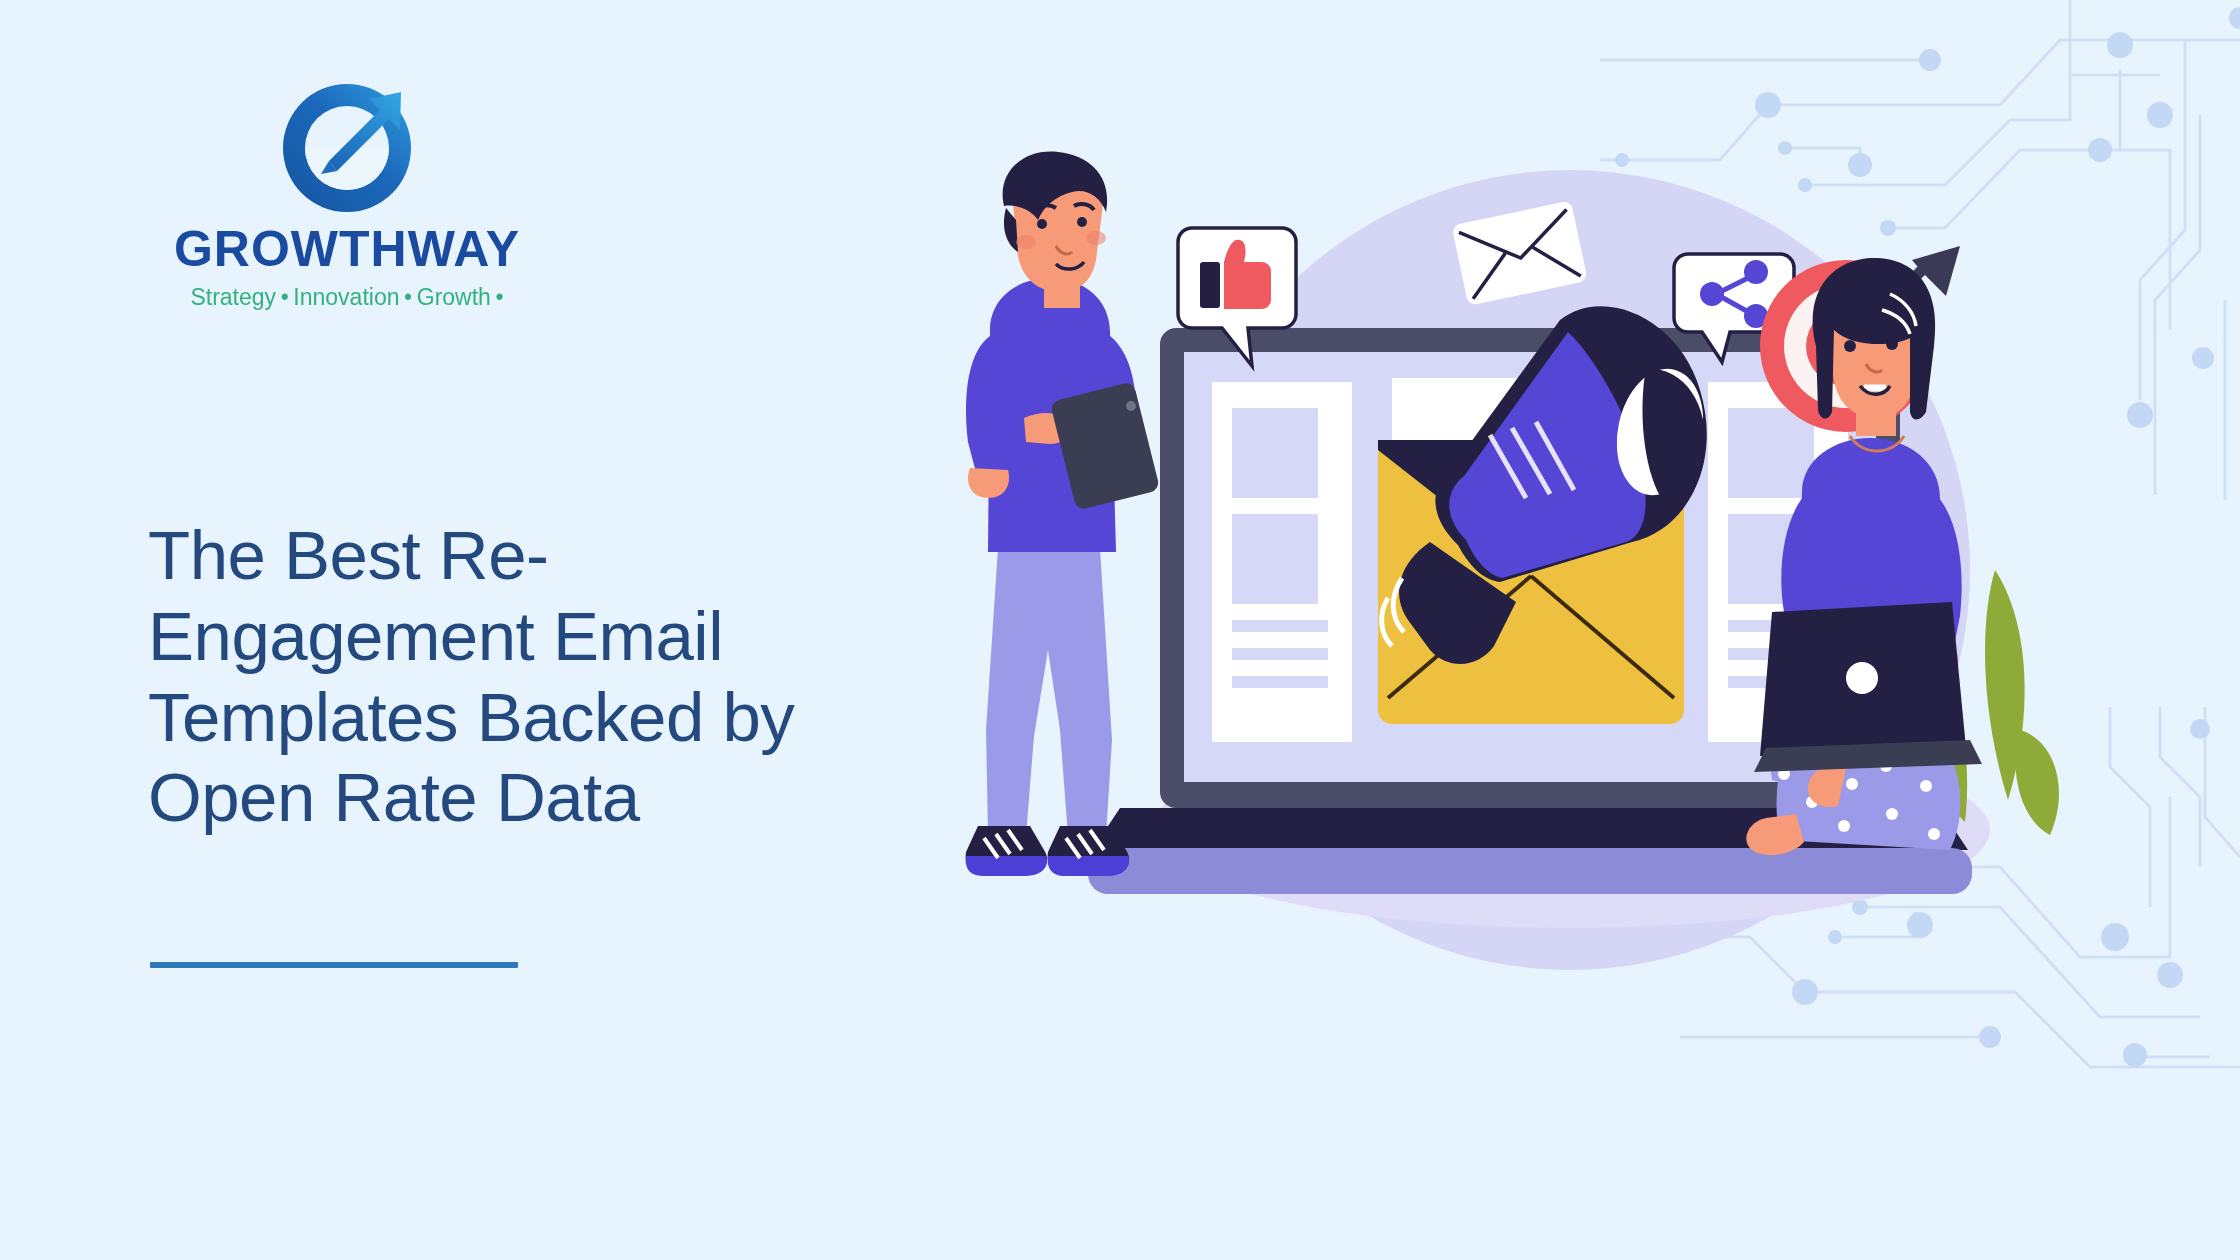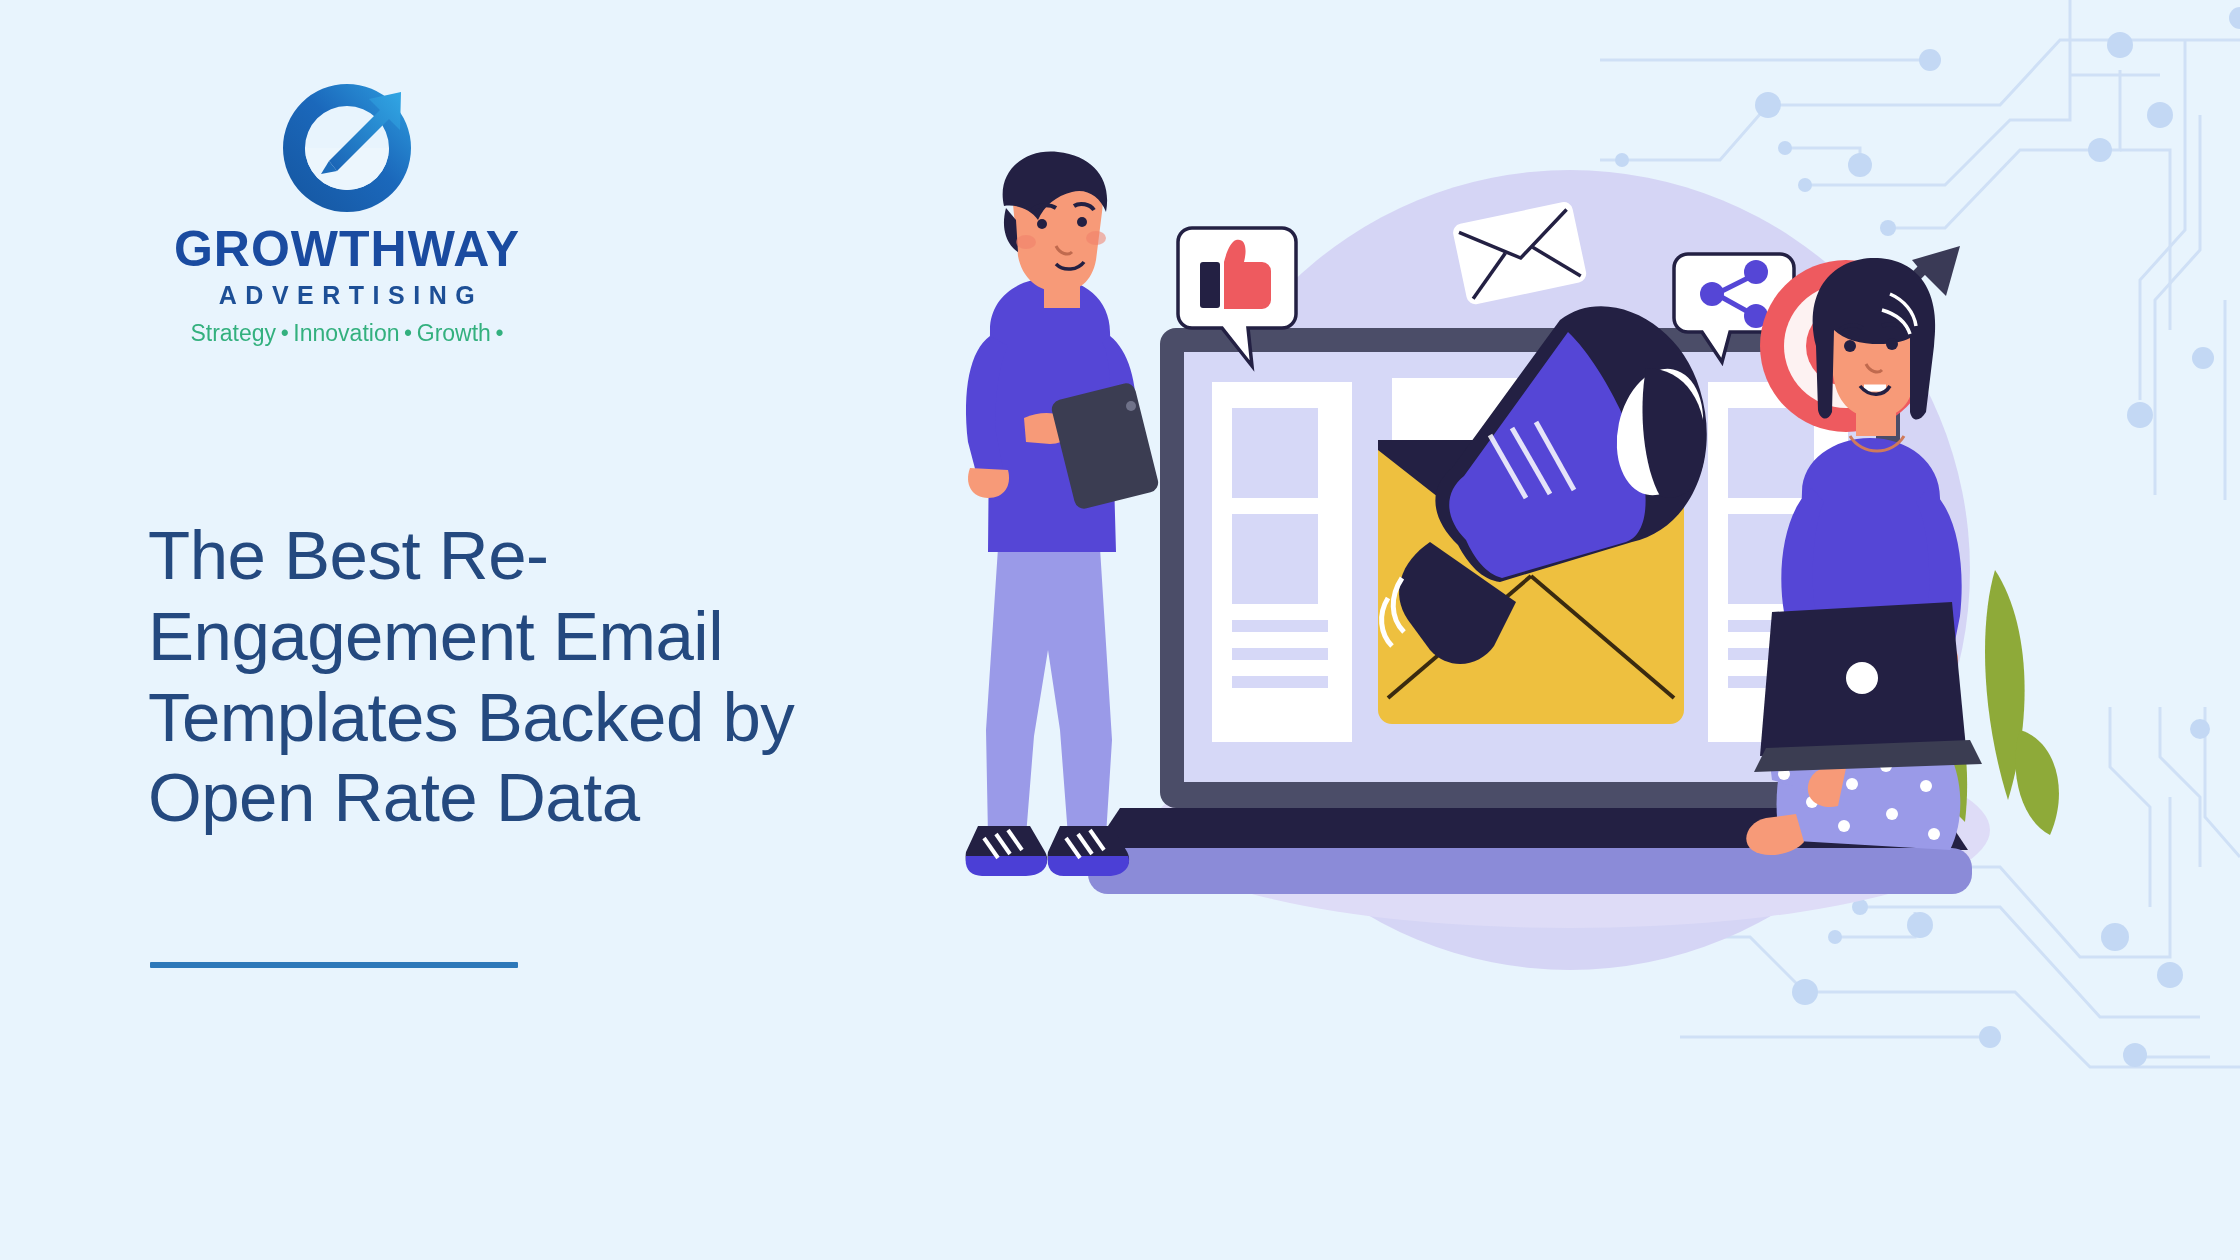--- a/index.html
+++ b/index.html
@@ -166,21 +166,20 @@
           </defs>
           <path d="M70 6 A64 64 0 1 0 70 134 A64 64 0 0 0 70 6 Z
                    M70 28 A42 42 0 1 1 70 112 A42 42 0 1 1 70 28 Z" fill="url(#gblue)"></path>
           <path d="M70 112 A42 42 0 0 0 112 70 L28 70 A42 42 0 0 0 70 112 Z" fill="#ecf6fd"></path>
           <path d="M52 86 L106 32 L96 22 L122 16 L116 42 L106 32" fill="none"></path>
           <path d="M124 14 L92 21 L103 32 L52 83 L60 93 L112 41 L123 52 Z" fill="url(#garrow)"></path>
           <path d="M52 83 L60 93 L44 96 Z" fill="#1d6cbb"></path>
         </svg>
       </div>
       <div class="brand-name">GROWTHWAY</div>
-      <div class="brand-sub">ADVERTISING</div>
       <div class="brand-tag">Strategy • Innovation • Growth •</div>
     </div>
 
     <h1 class="headline">The Best Re-Engagement Email Templates Backed by Open Rate Data</h1>
     <div class="rule"></div>
   </div>
 
   <svg class="illus" viewBox="0 0 1190 880">
 
     <circle cx="610" cy="420" r="400" fill="#d5d5f5"></circle>

